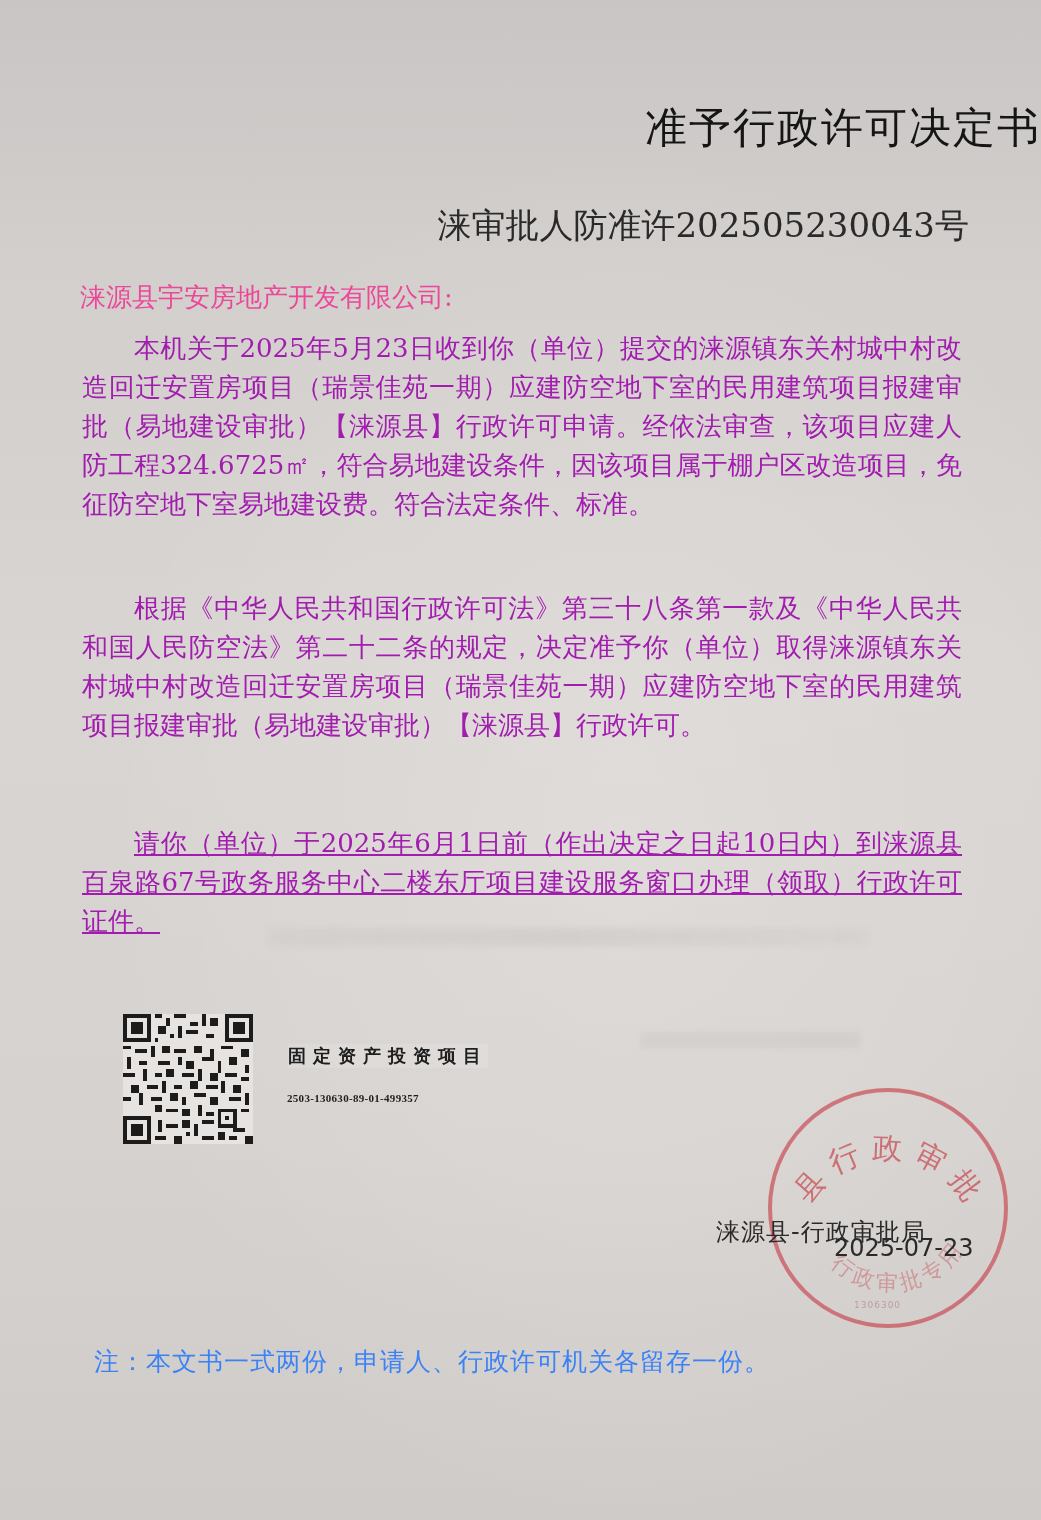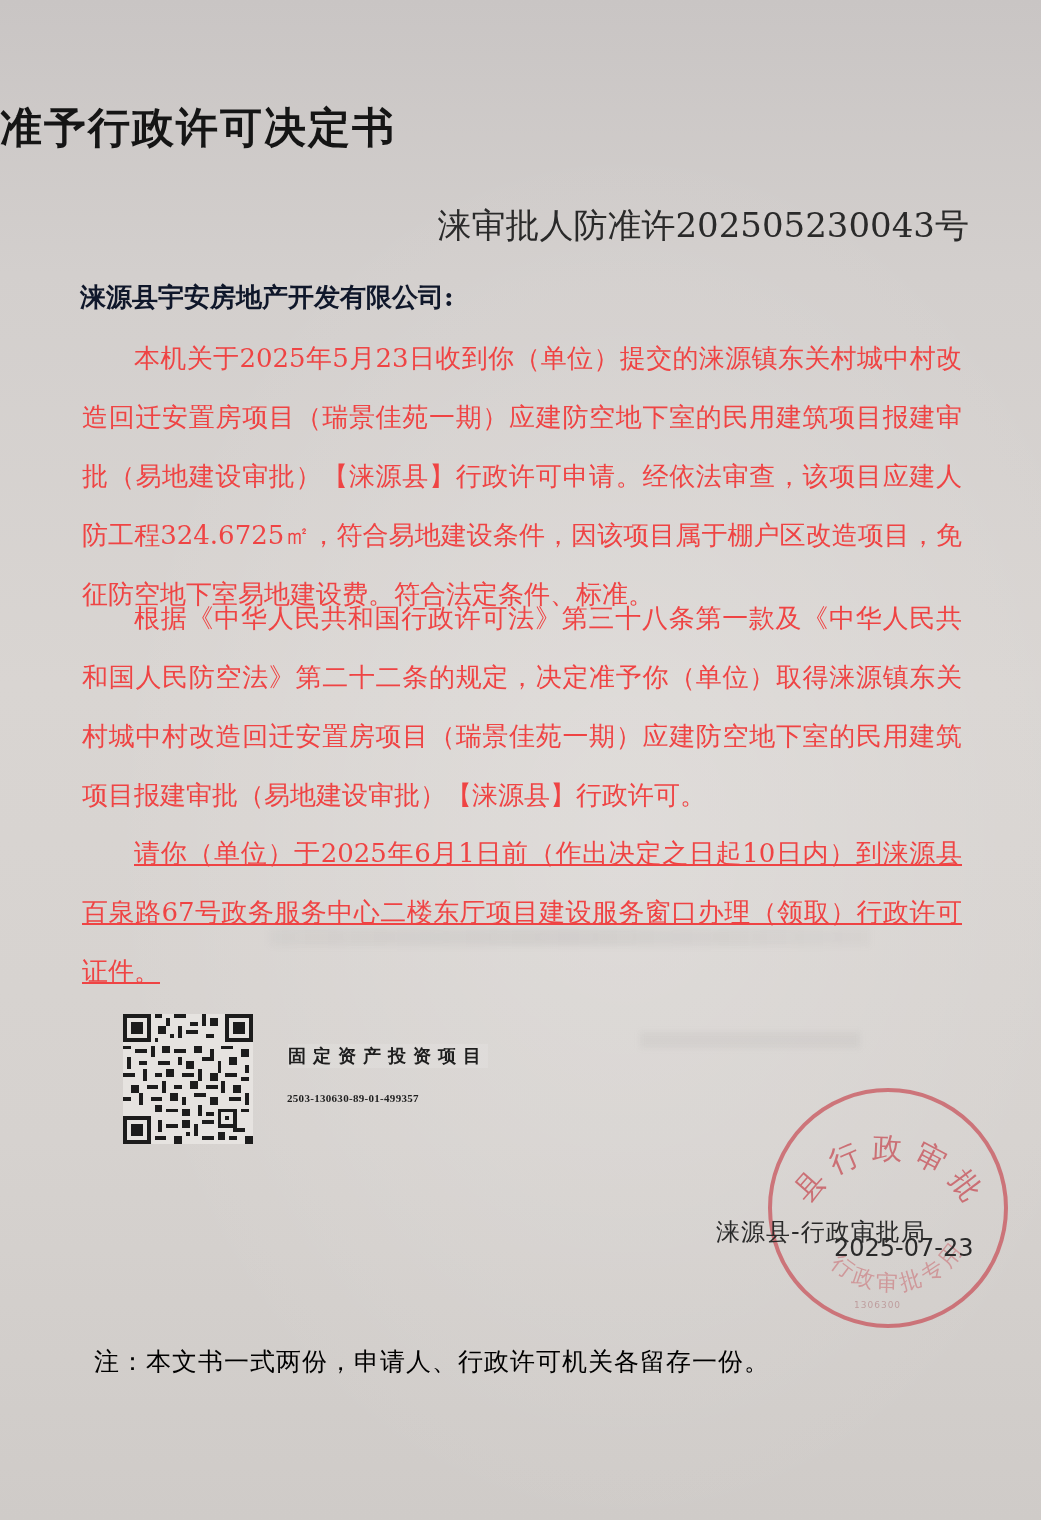--- a/index.html
+++ b/index.html
@@ -17,49 +17,48 @@
     }
     .sheen {
       position: absolute; inset: 0;
       background: radial-gradient(ellipse at 60% 55%, rgba(255,255,255,0.18) 0%, rgba(255,255,255,0) 60%);
       pointer-events: none;
     }
     .title {
       position: absolute;
       left: 0; right: 0;
       top: 100px;
-      text-align: left;
+      text-align: right;
       font-family: "DejaVu Sans", "Liberation Sans", sans-serif;
-      font-weight: bold;
+      font-weight: normal;
       font-size: 42px;
       letter-spacing: 2px;
       color: #151515;
     }
     .doc-number {
       position: absolute;
       right: 72px;
       top: 203px;
       font-size: 34px;
       color: #2a2a2a;
     }
     .addressee {
       position: absolute;
       left: 80px;
       top: 280px;
       font-size: 26px;
-      color: #0f172a;
-      font-weight: bold;
+      color: #ec4899;
     }
     .para {
       position: absolute;
       left: 82px;
       width: 880px;
       font-size: 26px;
-      line-height: 59px;
-      color: #ef4444;
+      line-height: 39px;
+      color: #a21caf;
       text-indent: 52px;
       text-align: justify;
     }
     .p1 { top: 329px; }
     .p2 { top: 589px; }
     .p3 { top: 824px; text-decoration: underline; }
 
     .bleed {
       position: absolute;
       left: 270px;
@@ -130,21 +129,21 @@
       top: 1234px;
       font-size: 24px;
       color: #2a2a2a;
       font-family: "DejaVu Sans", "Liberation Sans", sans-serif;
     }
     .note {
       position: absolute;
       left: 94px;
       top: 1345px;
       font-size: 25px;
-      color: #000000;
+      color: #3b82f6;
       letter-spacing: 1px;
     }
   </style>
 </head>
 <body>
 
 <div class="sheen"></div>
 
 <div class="title">准予行政许可决定书</div>
 

